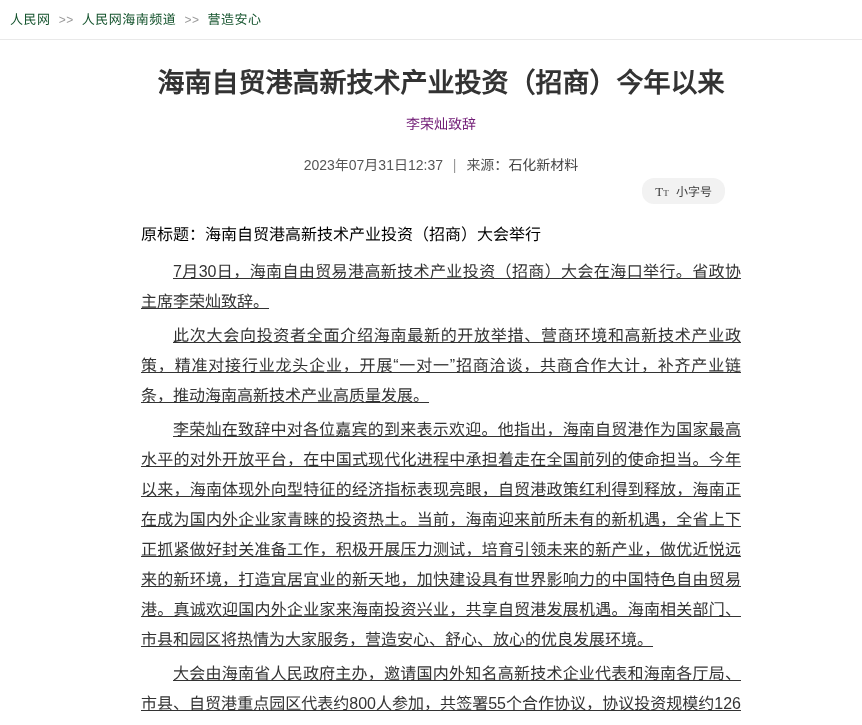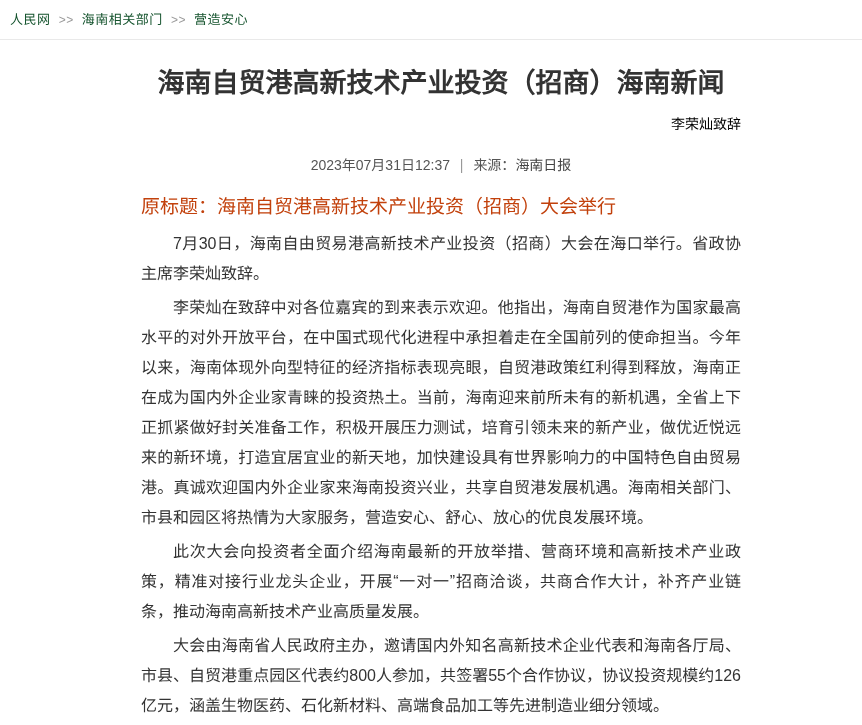--- a/index.html
+++ b/index.html
@@ -37,23 +37,23 @@
   .article-title {
     margin-top: 26px;
     text-align: center;
     font-size: 27px;
     font-weight: 700;
     color: #333333;
     line-height: 34px;
   }
   .article-subtitle {
     margin-top: 13px;
-    text-align: right;
+    text-align: center;
     font-size: 14px;
-    color: #000000;
+    color: #701a75;
   }
   .article-meta {
     margin-top: 21px;
     text-align: center;
     font-size: 14px;
     color: #555555;
   }
   .article-meta .pipe {
     margin: 0 6px;
     color: #999999;
@@ -90,57 +90,64 @@
   }
   .article-body {
     margin-top: 18px;
     font-size: 16px;
     color: #333333;
     line-height: 30px;
     text-align: justify;
   }
   .original-title {
     margin-bottom: 7px;
-    font-size: 19px;
-    color: #c2410c;
+    font-size: 16px;
+    color: #000000;
     line-height: 30px;
   }
   .article-body p.body-para {
     text-indent: 2em;
     margin: 0 0 4px 0;
+    text-decoration: underline;
   }
 </style>
 </head>
 <body>
 
 <div class="breadcrumb topline-none">
   <a>人民网</a>
   <span class="sep">&gt;&gt;</span>
-  <a>海南相关部门</a>
+  <a>人民网海南频道</a>
   <span class="sep">&gt;&gt;</span>
   <a>营造安心</a>
 </div>
 <div class="topline"></div>
 
 <div class="article-wrap">
 
-  <h1 class="article-title">海南自贸港高新技术产业投资（招商）海南新闻</h1>
+  <h1 class="article-title">海南自贸港高新技术产业投资（招商）今年以来</h1>
 
   <div class="article-subtitle">李荣灿致辞</div>
 
   <div class="article-meta">
     <span>2023年07月31日12:37</span>
     <span class="pipe">|</span>
-    <span>来源：</span><a class="source-link">海南日报</a>
+    <span>来源：</span><a class="source-link">石化新材料</a>
   </div>
 
+  <div class="toolbar">
+    <button class="font-size-btn">
+      <span class="tt"><span>T</span><span class="small-t">T</span></span>
+      <span>小字号</span>
+    </button>
+  </div>
 
   <div class="article-body">
     <p class="original-title">原标题：海南自贸港高新技术产业投资（招商）大会举行</p>
     <div>
         <p class="body-para">7月30日，海南自由贸易港高新技术产业投资（招商）大会在海口举行。省政协主席李荣灿致辞。</p>
+        <p class="body-para">此次大会向投资者全面介绍海南最新的开放举措、营商环境和高新技术产业政策，精准对接行业龙头企业，开展“一对一”招商洽谈，共商合作大计，补齐产业链条，推动海南高新技术产业高质量发展。</p>
         <p class="body-para">李荣灿在致辞中对各位嘉宾的到来表示欢迎。他指出，海南自贸港作为国家最高水平的对外开放平台，在中国式现代化进程中承担着走在全国前列的使命担当。今年以来，海南体现外向型特征的经济指标表现亮眼，自贸港政策红利得到释放，海南正在成为国内外企业家青睐的投资热土。当前，海南迎来前所未有的新机遇，全省上下正抓紧做好封关准备工作，积极开展压力测试，培育引领未来的新产业，做优近悦远来的新环境，打造宜居宜业的新天地，加快建设具有世界影响力的中国特色自由贸易港。真诚欢迎国内外企业家来海南投资兴业，共享自贸港发展机遇。海南相关部门、市县和园区将热情为大家服务，营造安心、舒心、放心的优良发展环境。</p>
-        <p class="body-para">此次大会向投资者全面介绍海南最新的开放举措、营商环境和高新技术产业政策，精准对接行业龙头企业，开展“一对一”招商洽谈，共商合作大计，补齐产业链条，推动海南高新技术产业高质量发展。</p>
         <p class="body-para">大会由海南省人民政府主办，邀请国内外知名高新技术企业代表和海南各厅局、市县、自贸港重点园区代表约800人参加，共签署55个合作协议，协议投资规模约126亿元，涵盖生物医药、石化新材料、高端食品加工等先进制造业细分领域。</p>
       </div>
   </div>
 
 </div>
 
 </body></html>

